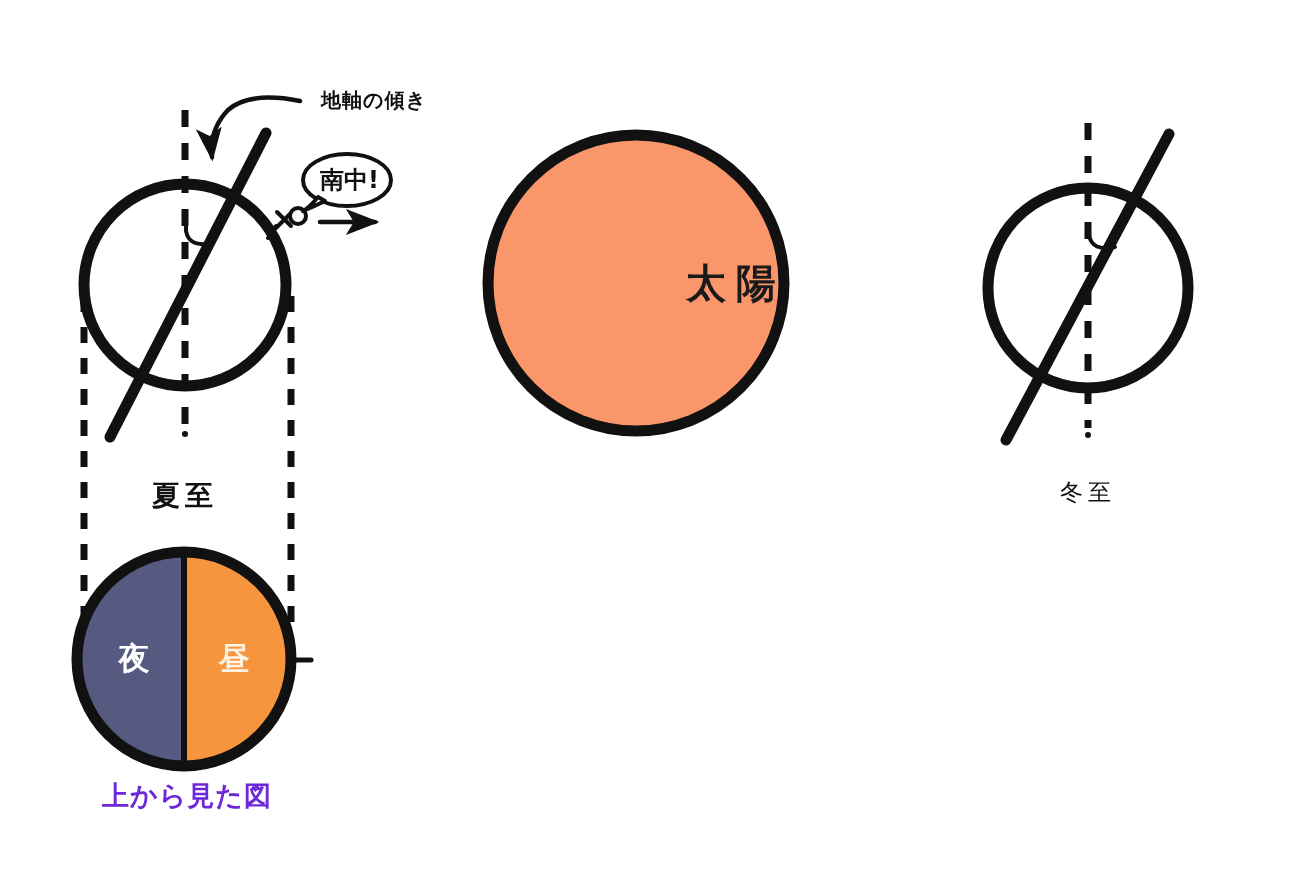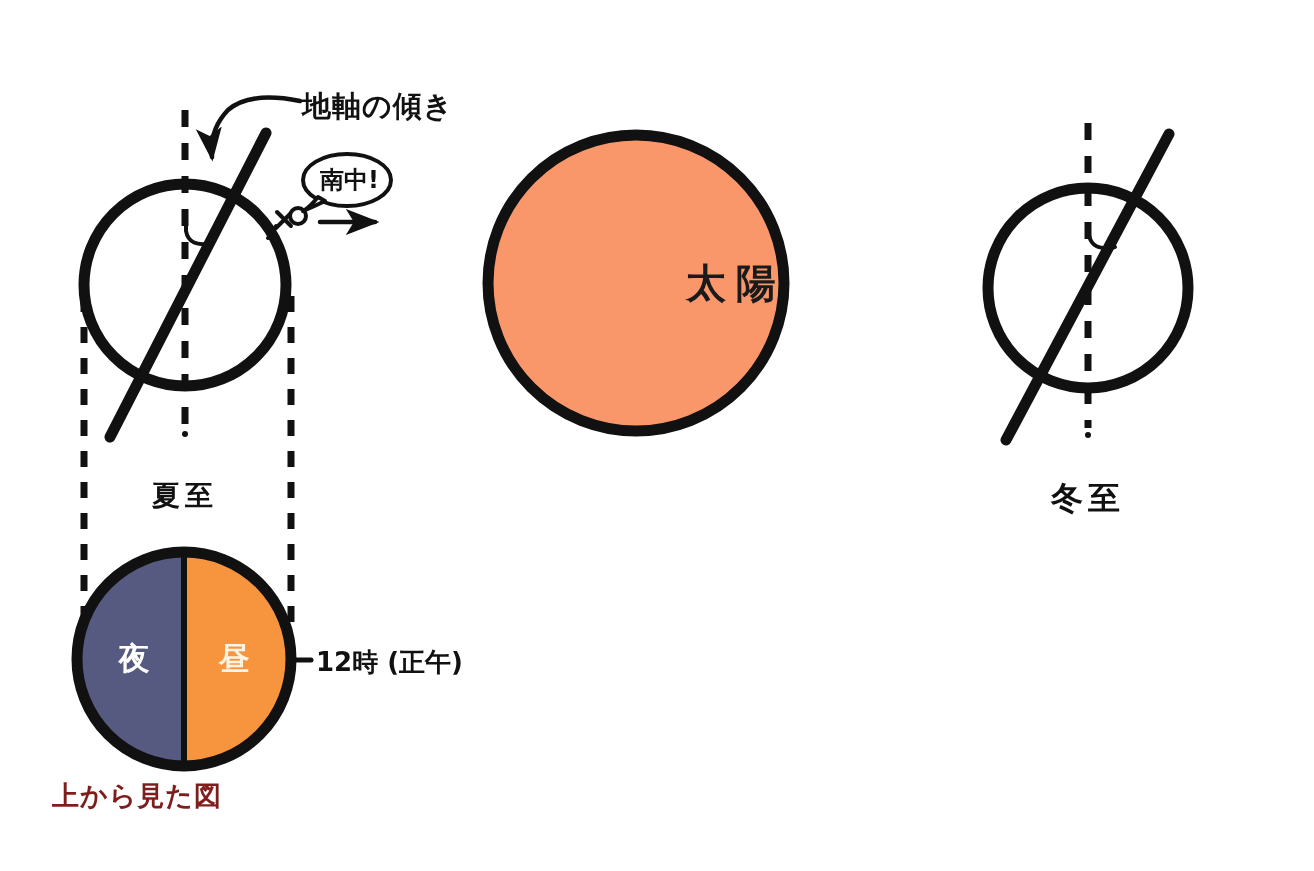--- a/index.html
+++ b/index.html
@@ -94,49 +94,46 @@
 
       <circle cx="184" cy="659" r="107" fill="none" stroke="#111111" stroke-width="11"></circle>
 
       <line x1="184" y1="553" x2="184" y2="765" stroke="#111111" stroke-width="6"></line>
 
       <line x1="292" y1="660" x2="311" y2="660" stroke="#111111" stroke-width="5" stroke-linecap="round"></line>
     </g>
 
   </svg>
 
-  <div class="lbl" style="position:absolute; left:302px; top:87px; font-size:29px; color:#111111;
+  <div class="lbl" style="position:absolute; left:321px; top:87px; font-size:20px; color:#111111;
               font-weight:700; letter-spacing:1px; white-space:nowrap;
               font-family:'DejaVu Sans', sans-serif;">地軸の傾き</div>
 
   <div class="lbl" style="position:absolute; left:320px; top:164px; width:56px; text-align:center;
               font-size:24px; color:#111111; font-weight:700; white-space:nowrap;
               font-family:'DejaVu Sans', sans-serif;">南中!</div>
 
   <div class="lbl" style="position:absolute; left:0px; top:477px; width:370px; text-align:center;
               font-size:28px; color:#111111; font-weight:700; letter-spacing:5px;
               font-family:'DejaVu Sans', sans-serif;">夏至</div>
 
   <div class="lbl" style="position:absolute; left:938px; top:477px; width:300px; text-align:center;
-              font-size:32px; color:#111111; font-weight:700; letter-spacing:5px;
+              font-size:23px; color:#111111; font-weight:400; letter-spacing:5px;
               font-family:'DejaVu Sans', sans-serif;">冬至</div>
 
   <div class="lbl" style="position:absolute; left:486px; top:256px; width:300px; text-align:right;
               font-size:40px; color:#1a1a1a; font-weight:700; letter-spacing:10px;
               font-family:'DejaVu Sans', sans-serif;">太陽</div>
 
   <div class="lbl" style="position:absolute; left:104px; top:638px; width:60px; text-align:center;
               font-size:31px; color:#ffffff; font-weight:700;
               font-family:'DejaVu Sans', sans-serif;">夜</div>
 
   <div class="lbl" style="position:absolute; left:204px; top:638px; width:60px; text-align:center;
               font-size:31px; color:#fdf3e3; font-weight:700;
               font-family:'DejaVu Sans', sans-serif;">昼</div>
 
-  <div class="lbl" style="position:absolute; left:316px; top:645px; font-size:26px; color:#111111;
-              font-weight:600; white-space:nowrap;
-              font-family:'DejaVu Sans', sans-serif;">12時 (正午)</div>
 
-  <div class="lbl" style="position:absolute; left:52px; top:778px; width:270px; 
-              font-size:27px; color:#7f1d1d; font-weight:600; letter-spacing:1px;
+  <div class="lbl" style="position:absolute; left:52px; top:778px; width:270px; text-align:center;
+              font-size:27px; color:#6d28d9; font-weight:600; letter-spacing:1px;
               white-space:nowrap; font-family:'DejaVu Sans', sans-serif;">上から見た図</div>
 
 </div>
 
 </body></html>

